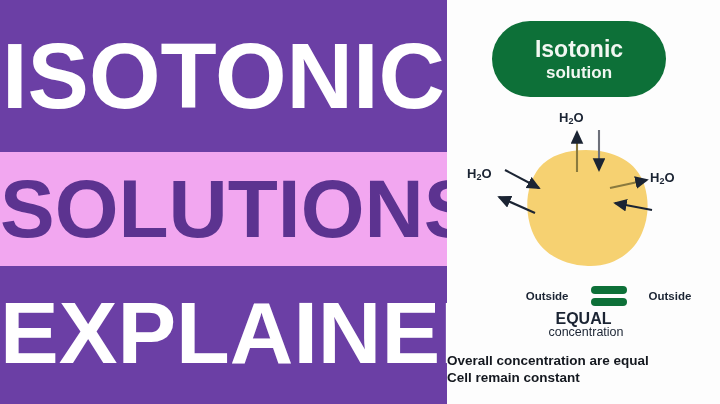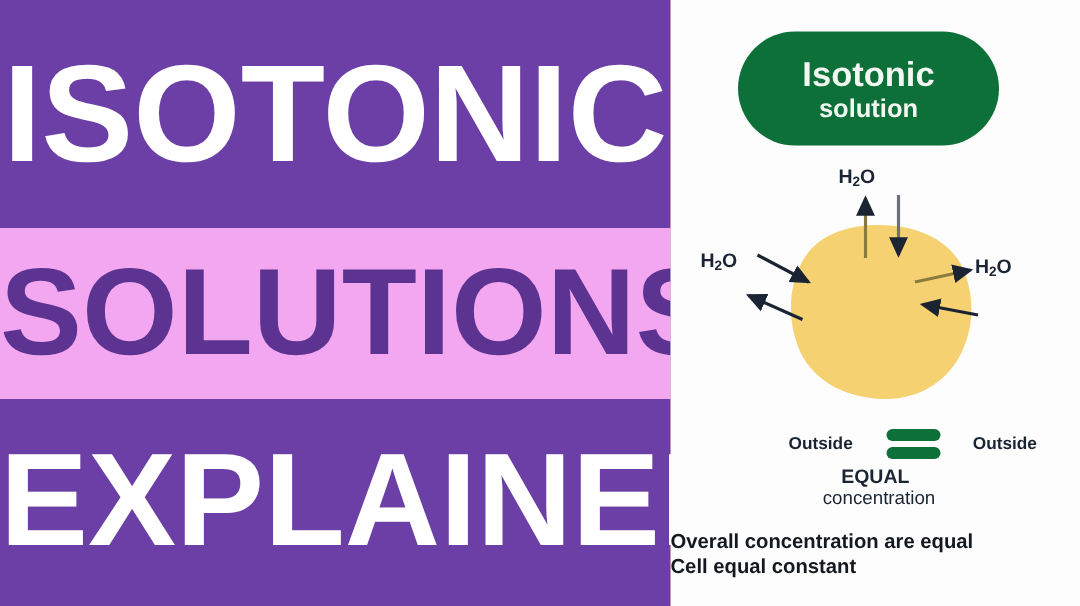--- a/index.html
+++ b/index.html
@@ -39,21 +39,21 @@
   .h2o-right{left:203px;top:70px;}
 
   
   .legend{position:absolute;left:0;top:281px;width:323px;height:30px;
       display:flex;align-items:center;justify-content:center;gap:22px;}
   .legend-label{font-size:11.5px;font-weight:bold;color:#1b2433;}
   .equals{display:flex;flex-direction:column;gap:4px;}
   .eq-bar{width:36px;height:8px;background:#0d7038;border-radius:4px;}
 
   .equal-word{position:absolute;left:0;top:310px;width:273px;text-align:center;
-      font-size:13px;font-weight:bold;color:#1b2433;}
+      font-size:16px;font-weight:bold;color:#1b2433;}
   .conc-word{position:absolute;left:0;top:325px;width:278px;text-align:center;
       font-size:12.5px;color:#1b2433;}
 
   .summary{position:absolute;left:0;top:352px;width:273px;text-align:left;
       font-size:13.5px;font-weight:bold;color:#14181f;line-height:17px;}
 </style>
 </head>
 <body>
 
 <div class="stage">
@@ -119,17 +119,17 @@
         <span class="eq-bar"></span>
       </span>
       <span class="legend-label">Outside</span>
     </div>
 
     <div class="equal-word">EQUAL</div>
     <div class="conc-word">concentration</div>
 
     <div class="summary">
       <div>Overall concentration are equal</div>
-      <div>Cell equal constant</div>
+      <div>Cell remain constant</div>
     </div>
 
   </div>
 </div>
 
 </body></html>

